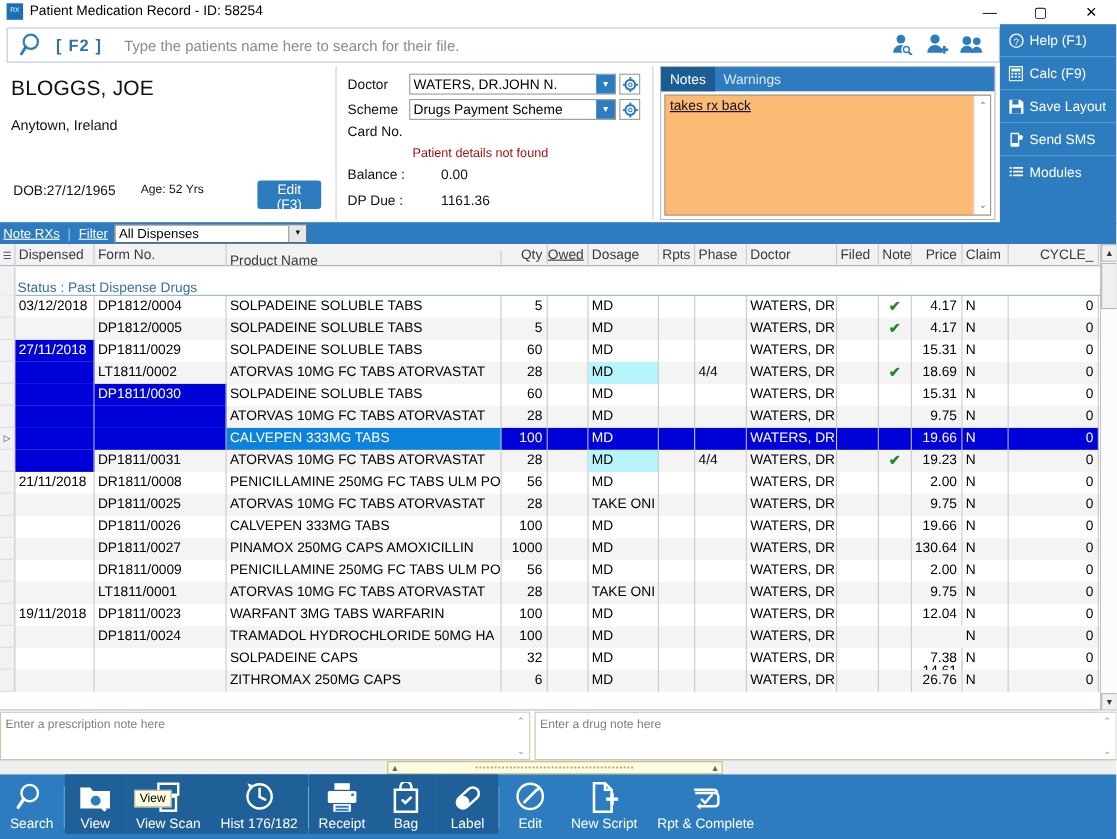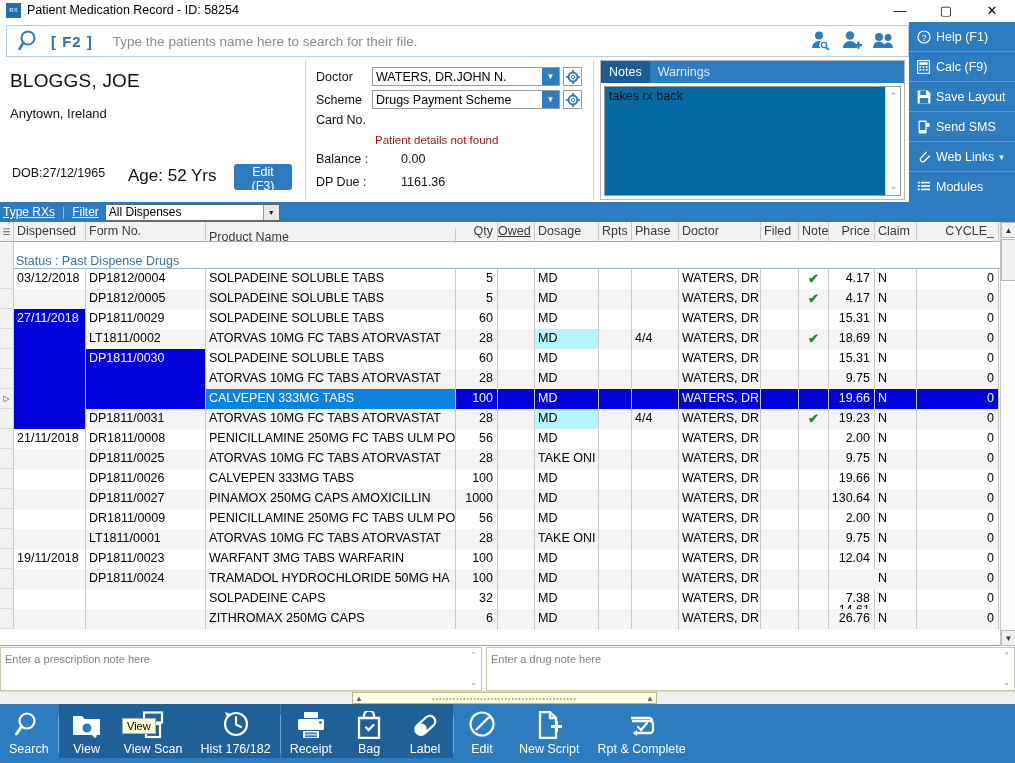--- a/index.html
+++ b/index.html
@@ -62,21 +62,21 @@
     position:absolute; left:4px; top:10px; font-size:19px; color:#111;
     letter-spacing:0.2px;
   }
   .patient-addr { position:absolute; left:4px; top:46px; font-size:13px; color:#111; }
   .edit-btn {
     position:absolute; left:228px; top:104px; width:58px; height:26px;
     background:#2d7cc0; color:#fff; border:0; border-radius:3px;
     font-size:12.5px; font-family:"Liberation Sans", sans-serif; cursor:pointer;
   }
   .patient-dob { position:absolute; left:6px; top:106px; font-size:12.5px; color:#111; }
-  .patient-age { position:absolute; left:122px; top:106px; font-size:17px; color:#111; }
+  .patient-age { position:absolute; left:122px; top:106px; font-size:11px; color:#111; }
 
   
   .details-panel {
     position:absolute; left:312px; top:60px; width:282px; height:140px;
     background:#fff; border-right:1px solid #cfcfcf;
   }
   .det-label { position:absolute; font-size:12.5px; color:#111; }
   .combo {
     position:absolute; height:19px; border:1px solid #9a9a9a; background:#fff;
     display:flex; align-items:center; font-size:12.5px; color:#000;
@@ -100,21 +100,21 @@
   }
   .notes-tabs {
     height:22px; background:#2d7cc0; display:flex; align-items:stretch;
   }
   .notes-tab {
     padding:0 8px; display:flex; align-items:center; color:#dce9f4; font-size:12.5px;
   }
   .notes-tab.active { background:#1b5c94; color:#ffffff; }
   .notes-body {
     position:absolute; left:3px; top:25px; right:3px; bottom:3px;
-    border:1px solid #9a9a9a; background:#0369a1; overflow:hidden;
+    border:1px solid #9a9a9a; background:#fdba74; overflow:hidden;text-decoration:underline;
   }
   .notes-text { padding:2px 4px; font-size:12.5px; color:#111; }
   .notes-sb {
     position:absolute; right:0; top:0; bottom:0; width:15px; background:#fff;
     border-left:1px solid #d6d6d6;
   }
   .sb-arrow { position:absolute; left:0; width:15px; height:14px; text-align:center;
     font-size:9px; line-height:14px; color:#808080; }
 
   
@@ -397,44 +397,34 @@
             <rect x="0.6" y="0.6" width="8" height="12.8" rx="1" fill="#fff"></rect>
             <rect x="1.8" y="2" width="5.6" height="8" fill="#2d7cc0"></rect>
             <circle cx="9.8" cy="5" r="2.2" fill="#fff"></circle>
           </svg>
       </span>
       <span>Send SMS</span>
     </div>
     <div class="side-item">
       <span class="side-ico">
         <svg width="14" height="14" viewBox="0 0 14 14">
-            <path d="M9.5 2.2 4 7.7a2.4 2.4 0 1 0 3.4 3.4l5-5" fill="none" stroke="#fff" stroke-width="1.3" stroke-linecap="round"></path>
-            <path d="M12.4 6.1 7.6 10.9" fill="none" stroke="#fff" stroke-width="1.3" stroke-linecap="round"></path>
-          </svg>
-      </span>
-      <span>Web Links</span>
-      <span style="font-size:9px;">▾</span>
-    </div>
-    <div class="side-item">
-      <span class="side-ico">
-        <svg width="14" height="14" viewBox="0 0 14 14">
             <rect x="0.8" y="1.8" width="2" height="1.6" fill="#fff"></rect>
             <rect x="4" y="1.8" width="9" height="1.6" fill="#fff"></rect>
             <rect x="0.8" y="5.2" width="2" height="1.6" fill="#fff"></rect>
             <rect x="4" y="5.2" width="9" height="1.6" fill="#fff"></rect>
             <rect x="0.8" y="8.6" width="2" height="1.6" fill="#fff"></rect>
             <rect x="4" y="8.6" width="9" height="1.6" fill="#fff"></rect>
           </svg>
       </span>
       <span>Modules</span>
     </div>
   </div>
 
   <div class="filterbar">
-    <span class="filter-showrx u">Type RXs</span>
+    <span class="filter-showrx u">Note RXs</span>
     <span class="filter-sep">|</span>
     <span class="u">Filter</span>
     <span class="filter-combo">
       <span class="fc-text">All Dispenses</span>
       <span class="fc-arrow">▼</span>
     </span>
   </div>
 
   <div class="grid-wrap">
     <div class="grid-header" id="grid-header">

